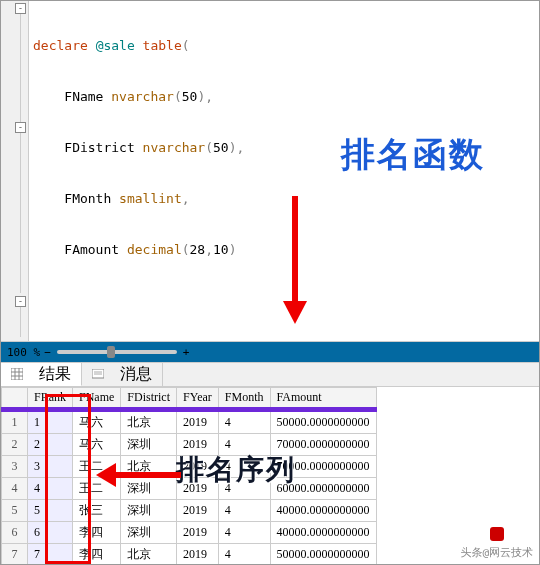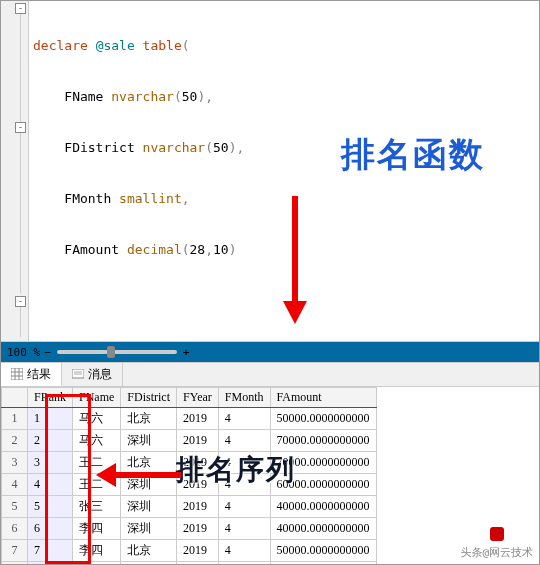--- a/index.html
+++ b/index.html
@@ -11,27 +11,27 @@
 .code-lines { position: absolute; left: 32px; top: 2px; font-family: Consolas, monospace; font-size: 13px; line-height: 17px; white-space: pre; }
 .line { height: 17px; }
 .kw { color: #c2410c; }
 .var { color: #008080; }
 .ty { color: #a16207; text-align: center; }
 .op { color: #808080; }
 .zoom-bar { height: 22px; background: #0369a1; border-top: 1px solid #ccc; border-bottom: 1px solid #ccc; display: flex; align-items: center; padding: 0 6px; font-size: 11px; }
 .zoom-track { width: 120px; height: 4px; background: #ccc; margin: 0 6px; position: relative; border-radius: 2px; }
 .zoom-thumb { position: absolute; left: 50px; top: -4px; width: 8px; height: 12px; background: #888; border-radius: 2px; }
 .result-tabs { background: #f0f0f0; height: 24px; display: flex; border-bottom: 1px solid #ccc; }
-.rtab { padding: 3px 10px; display: flex; align-items: center; gap: 4px; border-right: 1px solid #ccc; font-size: 12px; cursor: pointer; }
+.rtab { padding: 3px 10px; display: flex; align-items: center; gap: 16px; border-right: 1px solid #ccc; font-size: 16px; cursor: pointer; }
 .rtab.active { background: #fff; border-bottom: 1px solid #fff; }
 .icon-sq { width: 12px; height: 12px; }
 .table-wrap { overflow: auto; }
 table { border-collapse: collapse; font-size: 12px; font-family: "Microsoft YaHei", Consolas; }
 th, td { border: 1px solid #ccc; padding: 2px 6px; text-align: left; height: 20px; white-space: nowrap; }
-th { background: #f4f4f4; font-weight: normal; border-bottom: 1px solid #6d28d9; }
+th { background: #f4f4f4; font-weight: normal; border-bottom: 5px solid #6d28d9; }
 td.rownum { background: #f4f4f4; text-align: center; width: 26px; color: #555; }
 td.frank { background: #eef; }
 .frank-box { position: absolute; border: 3px solid #e00; left: 44px; top: 393px; width: 46px; height: 170px; pointer-events: none; }
 .overlay1 { position: absolute; left: 340px; top: 131px; font-size: 34px; font-weight: bold; color: #1b5bd6; text-shadow: 1px 1px 0 #fff; pointer-events: none; letter-spacing: 2px; }
 .overlay2 { position: absolute; left: 175px; top: 450px; font-size: 28px; font-weight: bold; color: #0f172a; text-shadow: 1px 1px 0 #fff; pointer-events: none; letter-spacing: 2px; }
 .arrow1 { position: absolute; left: 274px; top: 195px; pointer-events: none; }
 .arrow2 { position: absolute; left: 95px; top: 454px; pointer-events: none; }
 .watermark { position: absolute; right: 6px; bottom: 4px; font-size: 11px; color: #888; display: flex; align-items: center; gap: 4px; flex-direction: column; }
 .wm-logo { width: 14px; height: 14px; background: #c00; border-radius: 3px; }
 </style>

